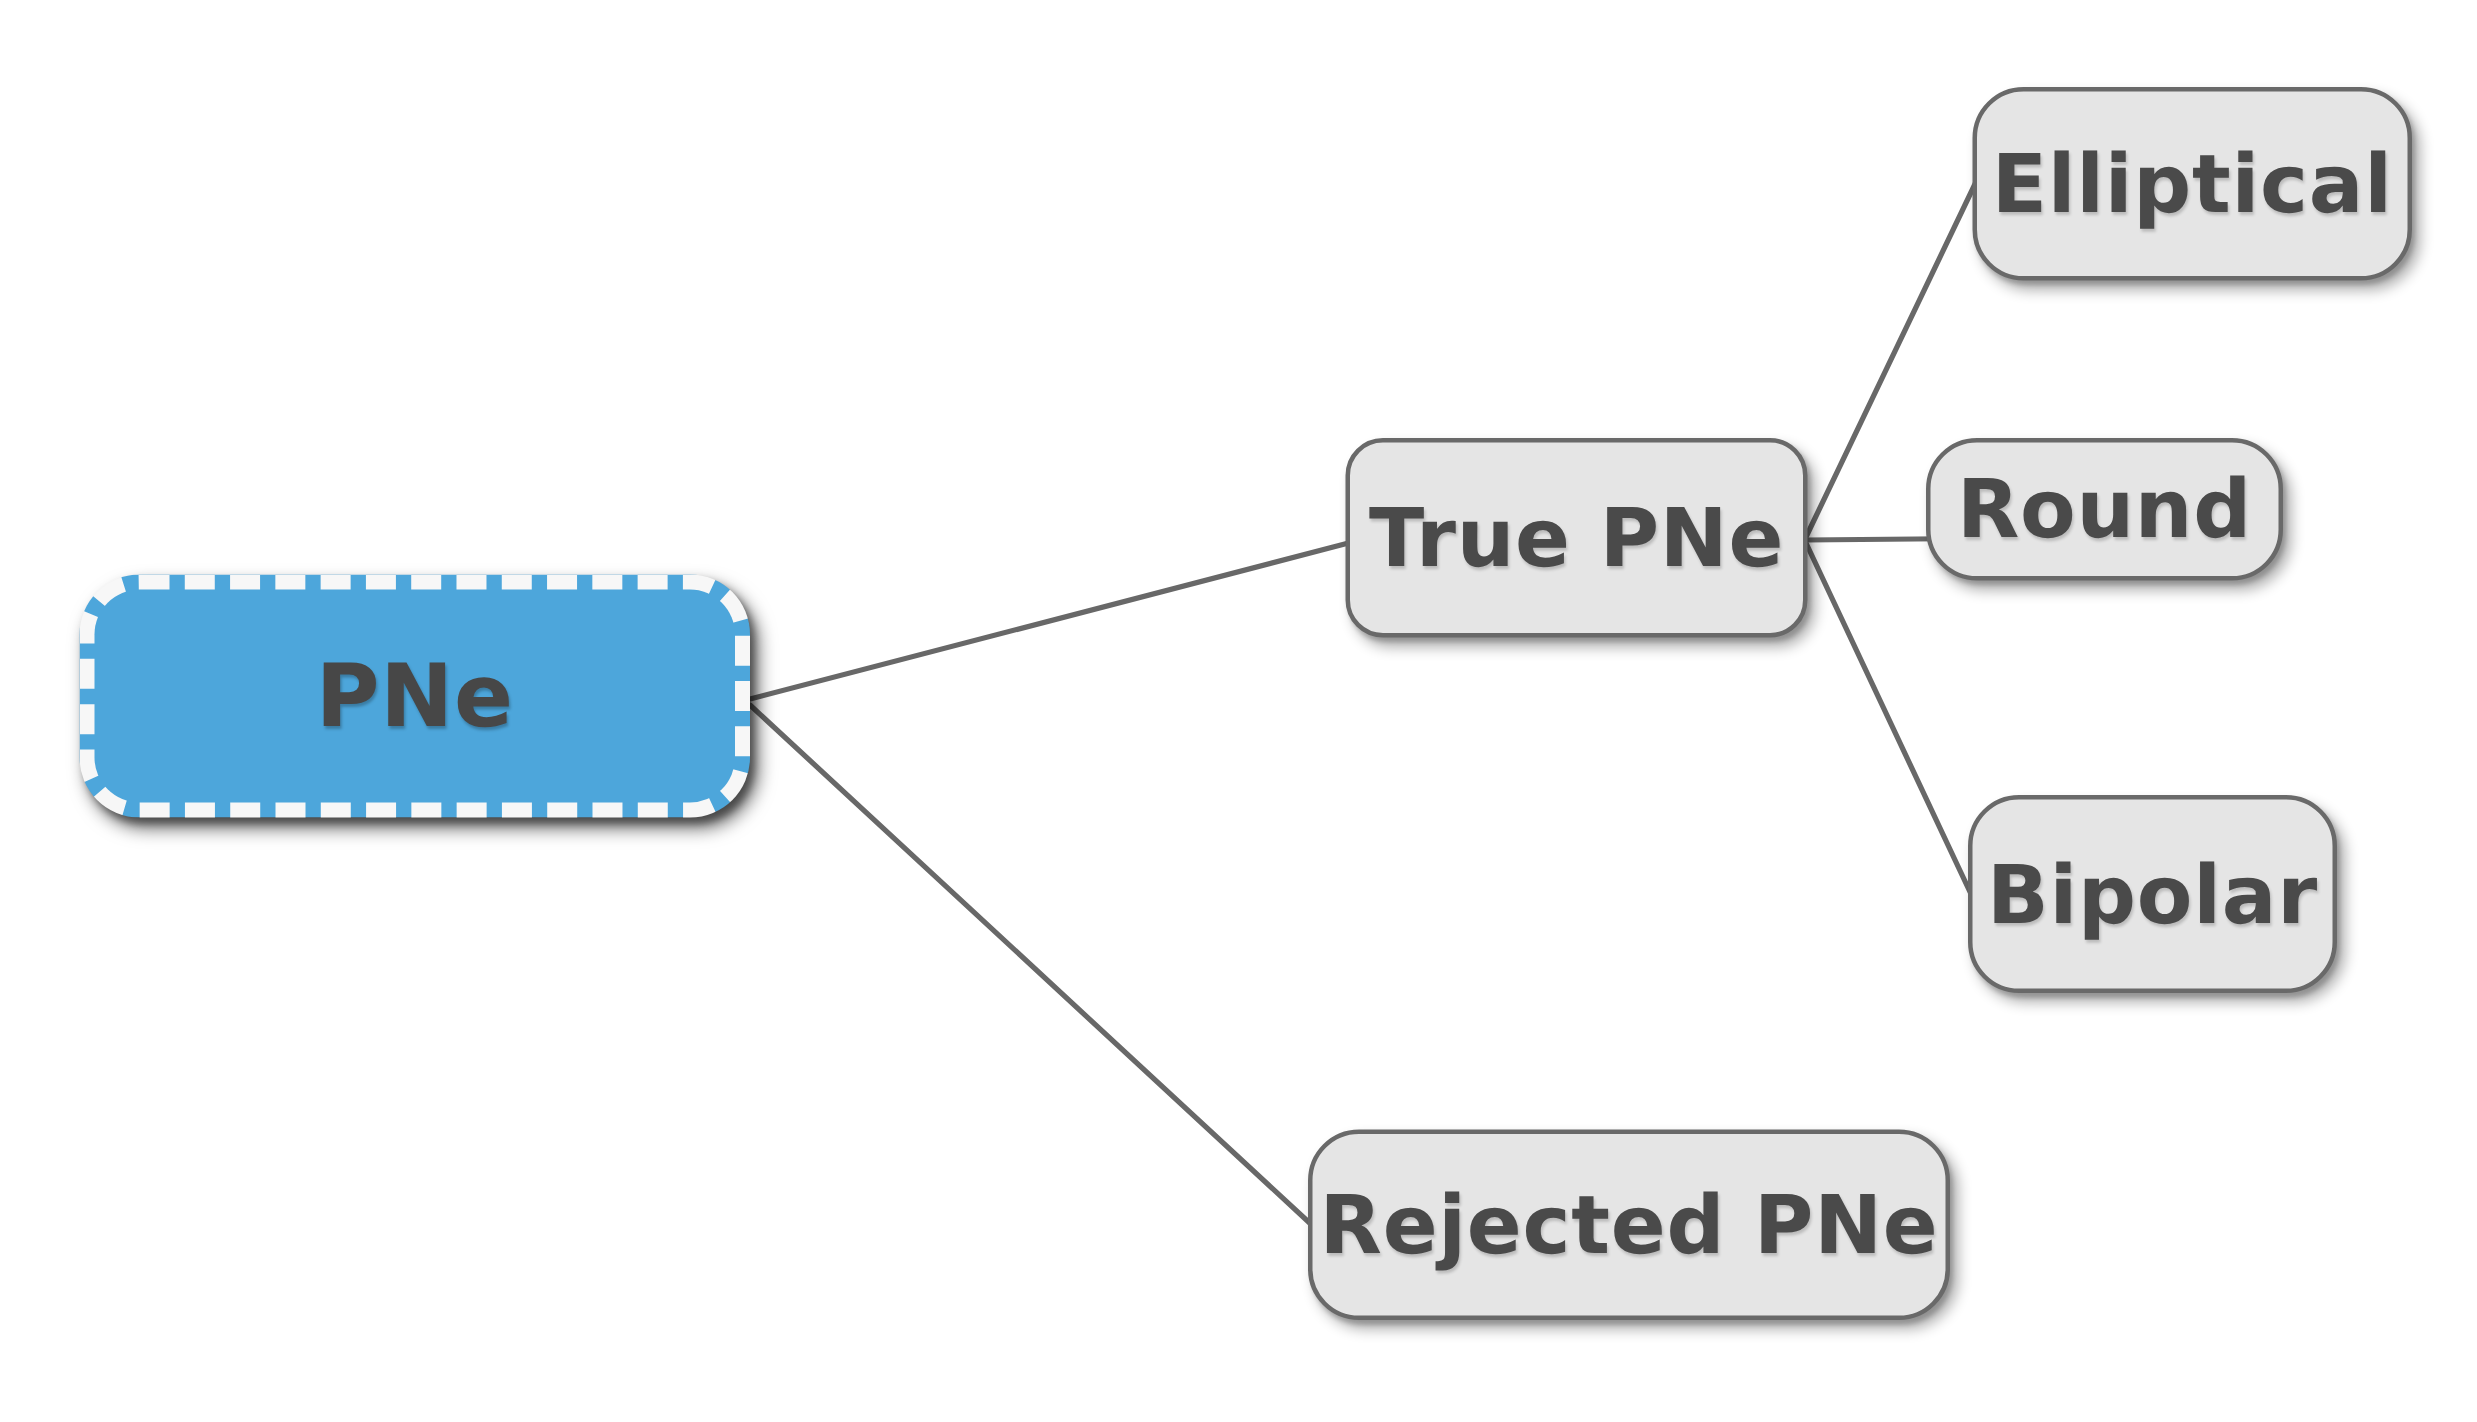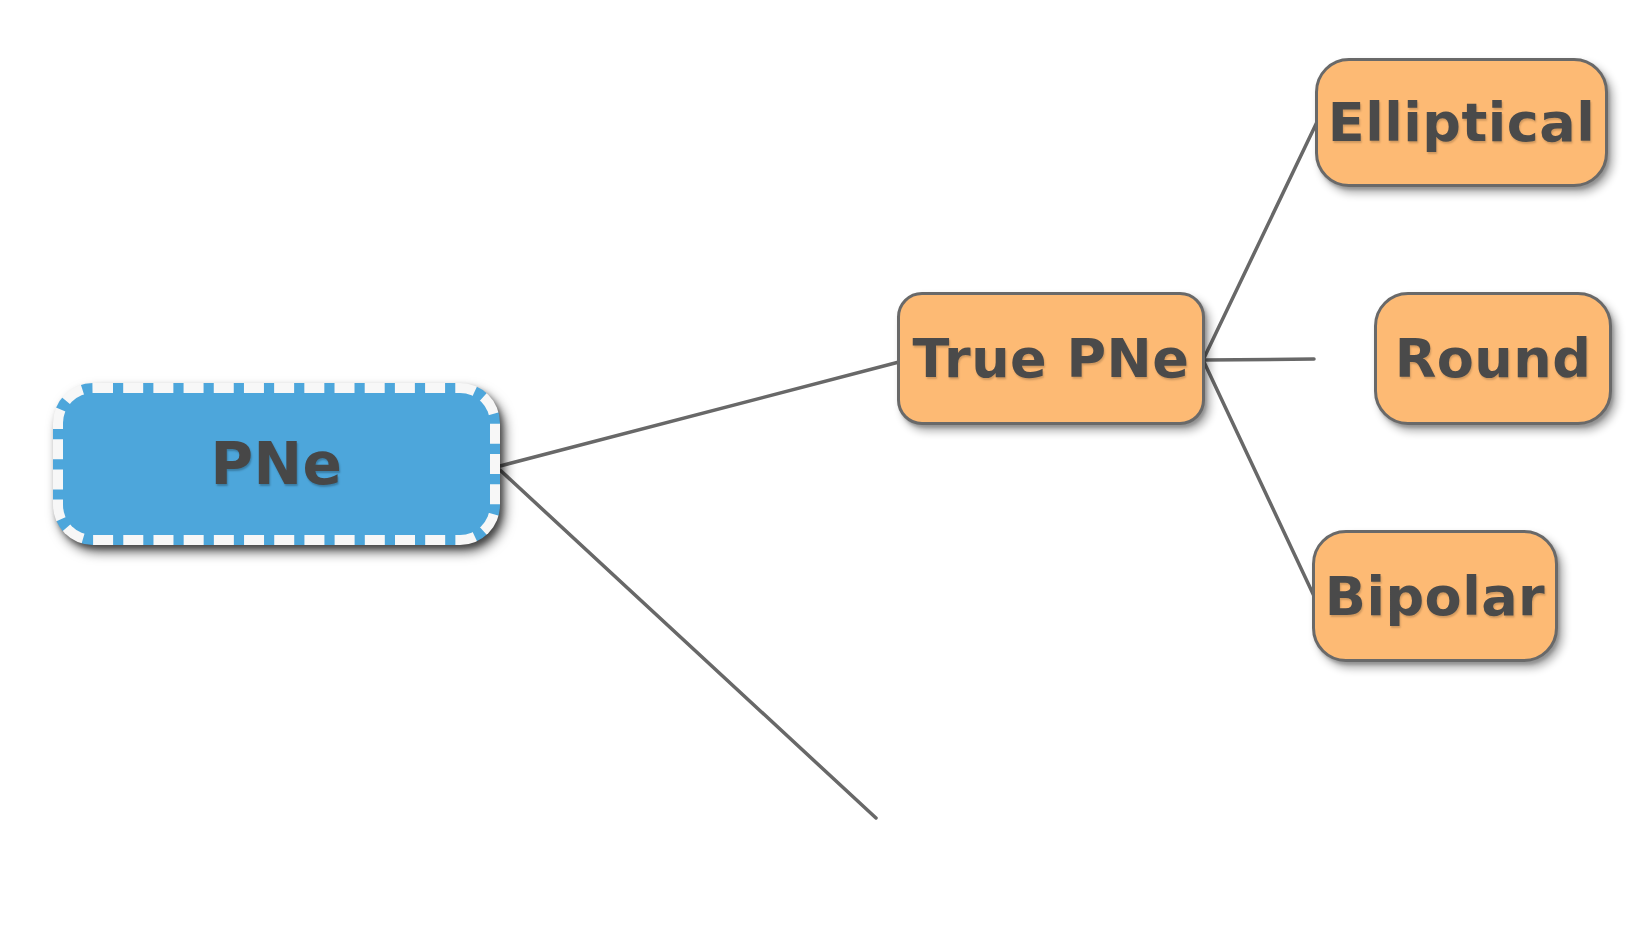--- a/index.html
+++ b/index.html
@@ -27,21 +27,21 @@
     stroke: #686868;
     stroke-width: 3.5;
     stroke-linecap: round;
   }
   .node {
     position: absolute;
     box-sizing: border-box;
     display: flex;
     align-items: center;
     justify-content: center;
-    background: #fdba74;
+    background: #e5e5e5;
     border: 3.5px solid #696969;
     border-radius: 34px;
     box-shadow: 5px 6px 9px rgba(0,0,0,0.32), 2px 3px 3px rgba(0,0,0,0.18);
     cursor: pointer;
   }
   .node .label {
     font-weight: bold;
     font-size: 54px;
     color: #4a4a4a;
     text-shadow: 1px 2px 2px rgba(0,0,0,0.18);
@@ -56,21 +56,21 @@
   }
   .node.root .label {
     font-size: 58px;
     color: #474747;
     text-shadow: 1px 2px 2px rgba(0,0,0,0.25);
   }
   
   #node-pne          { left: 53px;   top: 383px; width: 447px; height: 162px; }
   #node-true-pne     { left: 897px;  top: 292px; width: 308px; height: 133px; border-radius: 25px; }
   #node-elliptical   { left: 1315px; top: 58px;  width: 293px; height: 129px; }
-  #node-round        { left: 1374px; top: 292px; width: 238px; height: 133px; }
+  #node-round        { left: 1284px; top: 292px; width: 238px; height: 95px; }
   #node-bipolar      { left: 1312px; top: 530px; width: 246px; height: 132px; }
   #node-rejected-pne { left: 872px;  top: 753px; width: 428px; height: 127px; }
 </style>
 </head>
 <body>
 
 <div class="canvas">
 
   <svg class="edges" viewBox="0 0 1651 948" xmlns="http://www.w3.org/2000/svg">
     <line x1="500" y1="466" x2="899" y2="362"></line>
@@ -93,14 +93,17 @@
   </div>
 
   <div class="node" id="node-round">
     <span class="label">Round</span>
   </div>
 
   <div class="node" id="node-bipolar">
     <span class="label">Bipolar</span>
   </div>
 
+  <div class="node" id="node-rejected-pne">
+    <span class="label">Rejected PNe</span>
+  </div>
 
 </div>
 
 </body></html>

